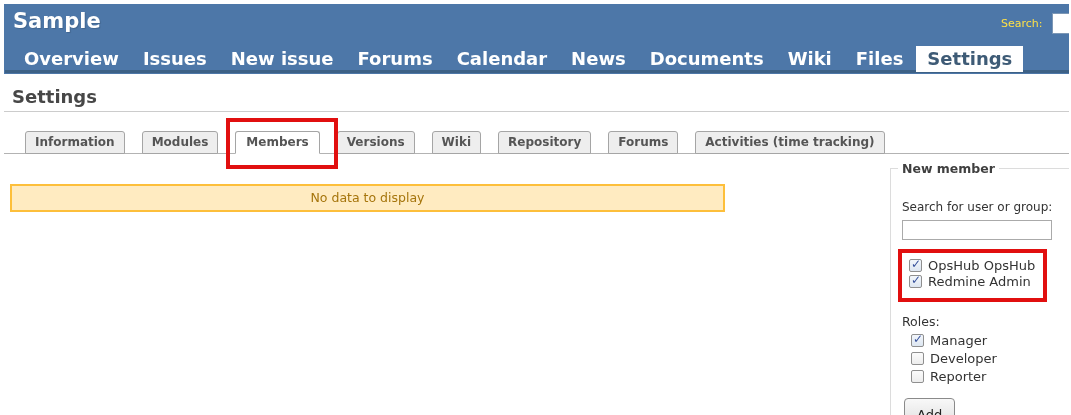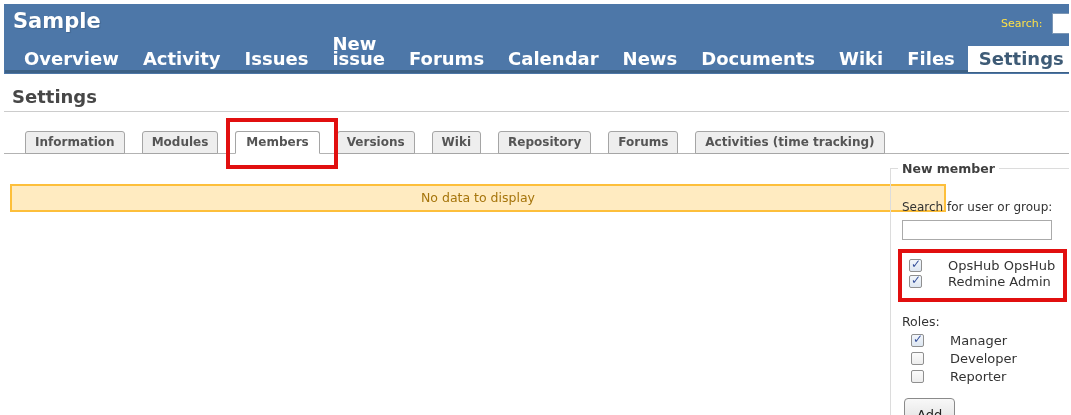--- a/index.html
+++ b/index.html
@@ -69,21 +69,21 @@
   .tab.active { background:#fff; border-bottom-color:#fff; z-index:2; }
 
   .annotation-box {
     position:absolute; border:4px solid #e10f0f;
     pointer-events:none; z-index:10;
   }
   .annotation-members { left:-11px; right:-20px; top:-15px; bottom:-17px; }
   .annotation-users   { left:-10px; right:-11px; top:-9px;  bottom:-13px; }
 
   .nodata {
-    margin:30px 8px 0 7px; width:936px; height:28px;
+    margin:30px 8px 0 7px; width:715px; height:28px;
     background:#FFEBC1; border:2px solid #FDBF3B; color:#A6750C;
     font-size:12.5px; text-align:center; line-height:24px;
   }
 
   
   .sidebar-fieldset {
     position:absolute; left:886px; top:157px; right:-10px; bottom:-10px;
     border:1px solid #dcdcdc; padding:0 0 0 10px;
   }
   .sidebar-fieldset legend {
@@ -93,21 +93,21 @@
   .field-label { display:block; margin-top:23px; font-size:12px; color:#333; }
   .user-search-input {
     margin-top:5px; width:150px; height:20px;
     border:1px solid #aaa; background:#fff; font-size:12px; padding:2px 4px; outline:none;
   }
 
   .user-list {
     position:relative; display:inline-block; margin-top:16px; margin-left:6px;
   }
   .check-row {
-    display:flex; align-items:center; gap:24px;
+    display:flex; align-items:center; gap:4px;
     font-size:13px; color:#333; line-height:13px; margin-bottom:1px;
     cursor:default;
   }
   .cb {
     flex:none; width:13px; height:13px;
     border:1px solid #8f8f8f; border-radius:2px;
     background:linear-gradient(180deg,#fbfbfb 0%,#ededed 100%);
     position:relative; display:inline-block;
   }
   .cb.checked { background:linear-gradient(180deg,#f2f6fb 0%,#dde6f1 100%); }
@@ -137,21 +137,20 @@
 <div class="page">
 
   <div class="app-header">
     <div class="app-title">Sample</div>
     <div class="search-area">
       <span class="search-label">Search:</span>
       <input class="search-input" type="text" value="" style="">
     </div>
     <div class="main-menu">
       <a href="#">Overview</a>
-      <a href="#">Activity</a>
       <a href="#">Issues</a>
       <a href="#">New issue</a>
       <a href="#">Forums</a>
       <a href="#">Calendar</a>
       <a href="#">News</a>
       <a href="#">Documents</a>
       <a href="#">Wiki</a>
       <a href="#">Files</a>
       <a href="#" class="selected">Settings</a>
     </div>

